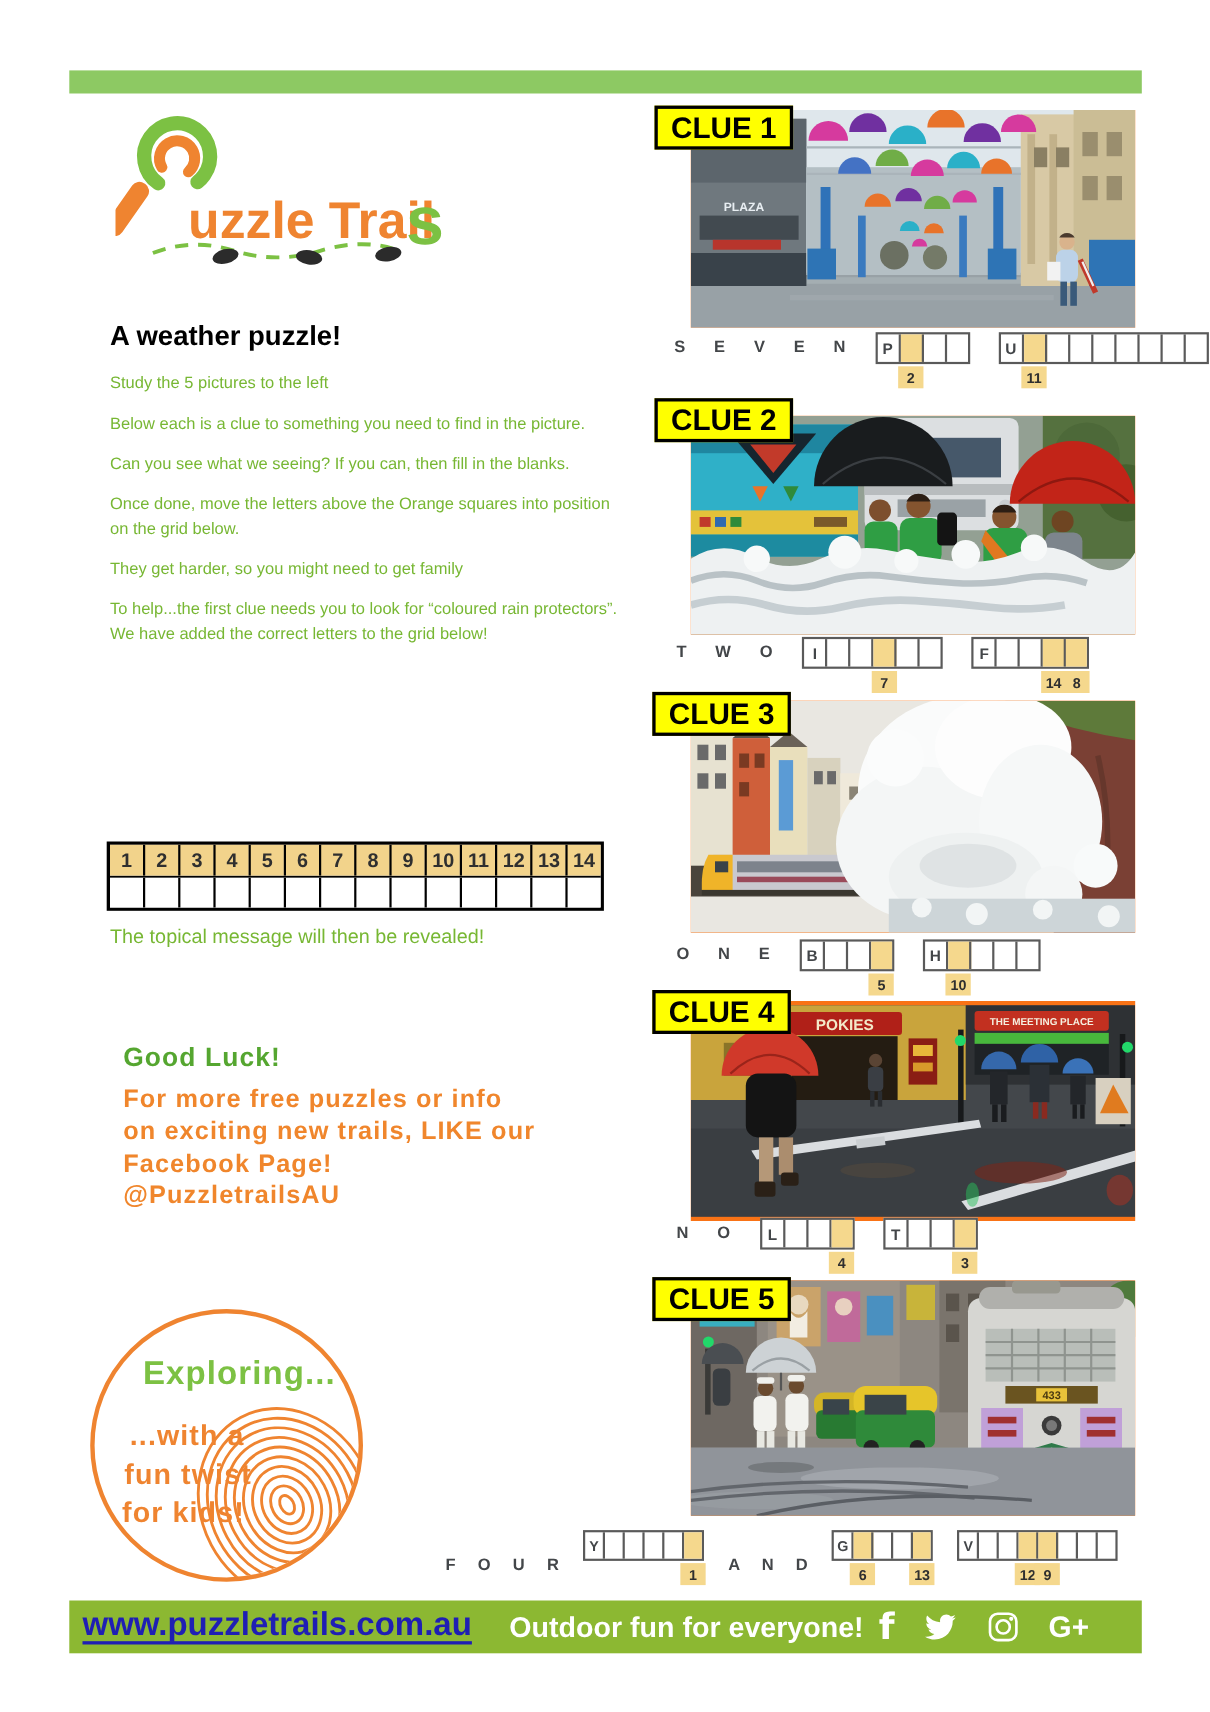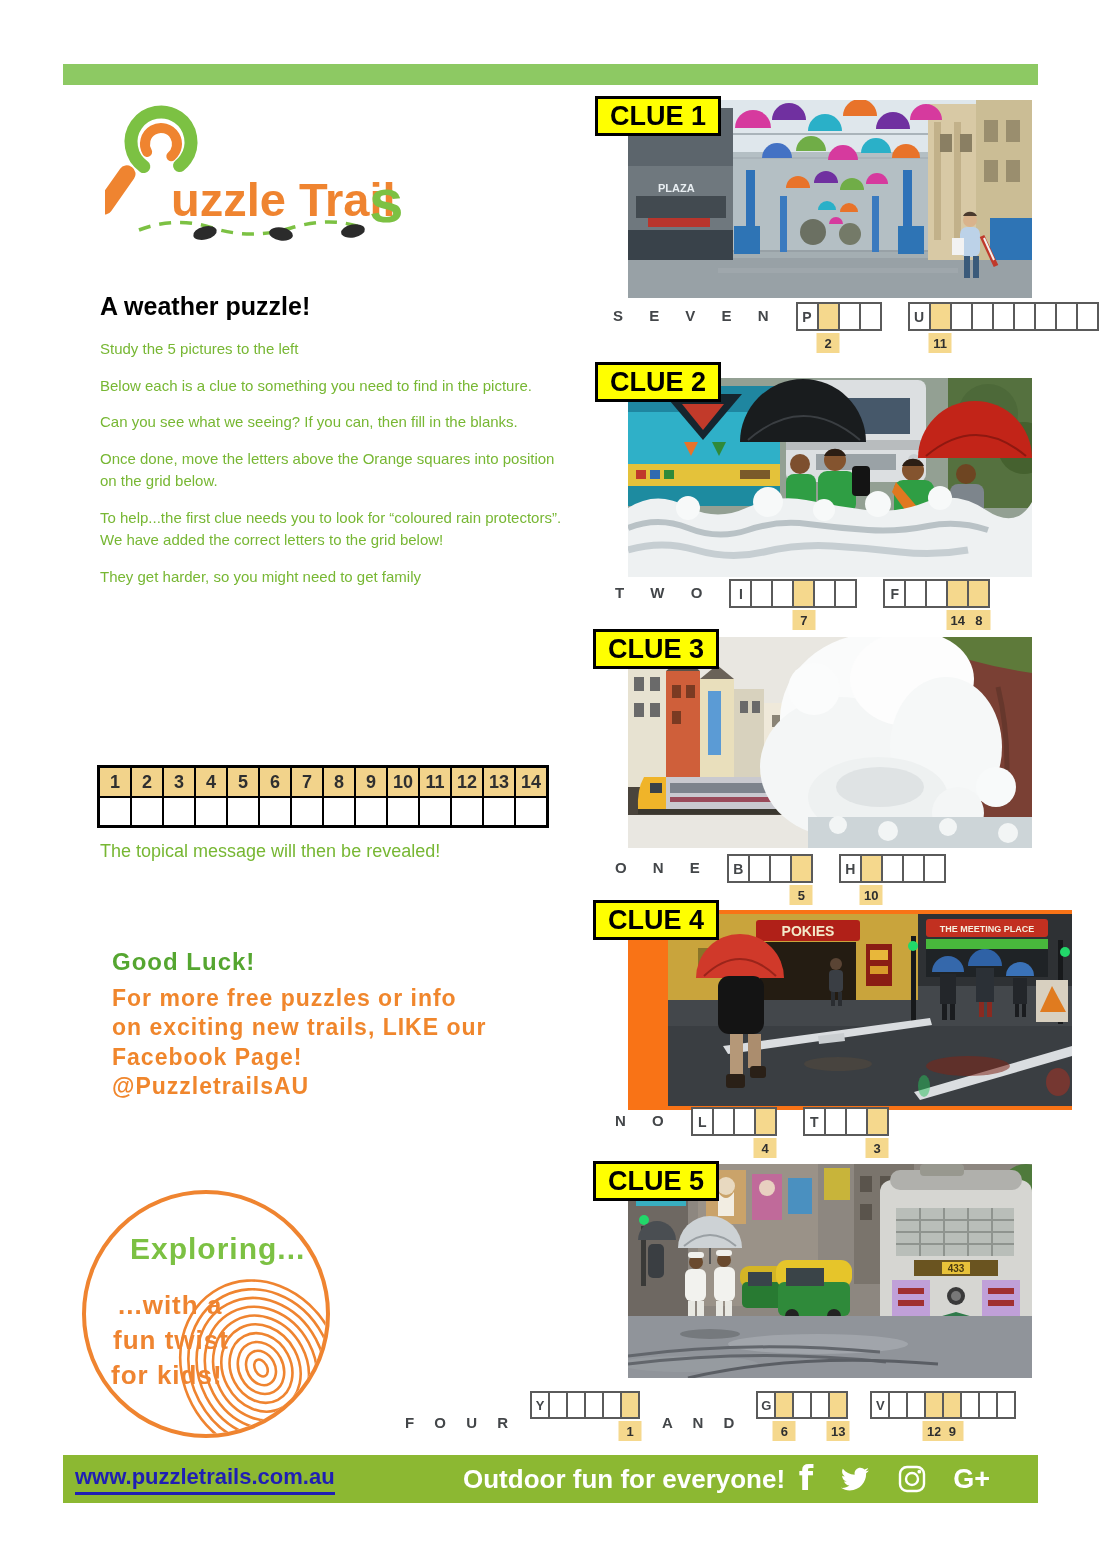--- a/index.html
+++ b/index.html
@@ -49,21 +49,21 @@
   .clue-label{position:absolute;z-index:6;background:#ffff00;border:3px solid #000;
               padding:0 12px;font-size:27px;font-weight:bold;color:#000;line-height:34px;}
   #label1{left:595px;top:96px;text-align:center;}  #label2{left:595px;top:362px;}
   #label3{left:593px;top:629px;} #label4{left:593px;top:900px;}
   #label5{left:593px;top:1161px;}
 
   
   .photo{position:absolute;left:608px;width:404px;overflow:hidden;background:#f97316;margin-left:20px;}
   .photo svg{display:block;width:100%;height:100%;}
   #photo1{top:100px;height:198px;} #photo2{top:378px;height:199px;}
-  #photo3{top:637px;height:211px;} #photo4{top:910px;height:200px;padding-left:40px;}
+  #photo3{top:637px;height:211px;} #photo4{top:910px;height:200px;}
   #photo5{top:1164px;height:214px;}
 
   
   .clue-row{position:absolute;display:flex;align-items:flex-start;}
   #row1{left:613px;top:302px;} #row2{left:615px;top:579px;}
   #row3{left:615px;top:854px;} #row4{left:615px;top:1107px;}
   #row5{left:405px;top:1391px;}
   .clue-word{font-weight:bold;color:#434649;font-size:15px;letter-spacing:11px;
              line-height:27px;margin-right:16px;white-space:nowrap;}
   .cell-group{display:flex;border:2px solid #5a5a5a;margin-right:26px;background:#fff;}
@@ -73,21 +73,21 @@
   .cell:last-child{border-right:none;}
   .cell.hl{background:#f5d88d;}
   .cell-num{position:absolute;top:calc(100% + 4px);left:50%;transform:translateX(-50%);
             width:23px;height:20px;background:#f5d88d;color:#2f2f2f;
             font-size:13px;font-weight:bold;display:flex;align-items:center;justify-content:center;}
   #row5 .clue-word{letter-spacing:8px;margin-right:14px;margin-top:18px;}
   #row5 .cell{width:16px;height:24px;font-size:13px;}
   #row5 .cell-group{margin-right:22px;}
 
   
-  #footer-url{position:absolute;left:12px;top:7px;font-size:22px;font-weight:bold;color:#1f1fb4;
+  #footer-url{position:absolute;left:12px;top:7px;font-size:30px;font-weight:bold;color:#1f1fb4;
               text-decoration:none;border-bottom:3px solid #1f1fb4;line-height:30px;cursor:pointer;}
   #footer-tagline{position:absolute;left:400px;top:9px;font-size:26px;font-weight:bold;color:#fff;}
   #socials{position:absolute;right:48px;top:8px;display:flex;align-items:center;gap:26px;height:32px;}
   .soc{color:#fff;display:flex;align-items:center;justify-content:center;cursor:pointer;}
   #fb-glyph{font-size:33px;font-weight:bold;line-height:30px;font-family:"DejaVu Sans",sans-serif;}
   #gp-glyph{font-size:27px;font-weight:bold;line-height:30px;}
 </style>
 </head>
 <body>
 
@@ -110,22 +110,22 @@
       </g>
     </svg>
   </div>
 
   <div id="heading">A weather puzzle!</div>
   <div id="intro">
       <p>Study the 5 pictures to the left</p>
       <p>Below each is a clue to something you need to find in the picture.</p>
       <p>Can you see what we seeing?   If you can, then fill in the blanks.</p>
       <p>Once done, move the letters above the Orange squares into position on the grid below.</p>
+      <p>They get harder, so you might need to get family</p>
       <p>To help...the first clue needs you to look for “coloured rain protectors”.   We have added the correct letters to the grid below!</p>
-      <p>They get harder, so you might need to get family</p>
     </div>
 
   <div id="answer-grid">
     <div class="g-row g-head">
         <div class="g-cell">1</div>
         <div class="g-cell">2</div>
         <div class="g-cell">3</div>
         <div class="g-cell">4</div>
         <div class="g-cell">5</div>
         <div class="g-cell">6</div>

